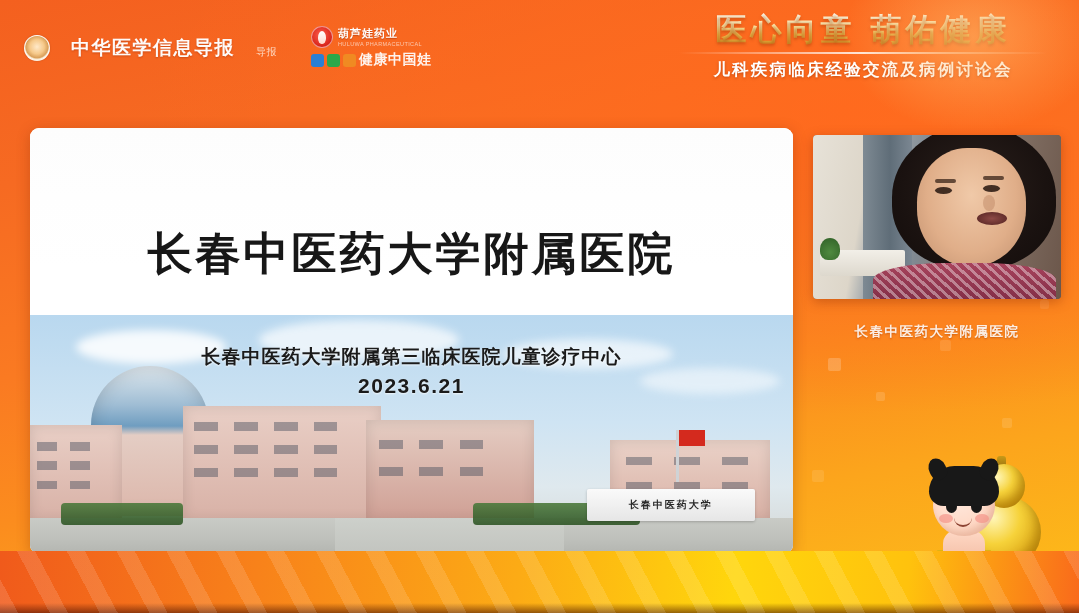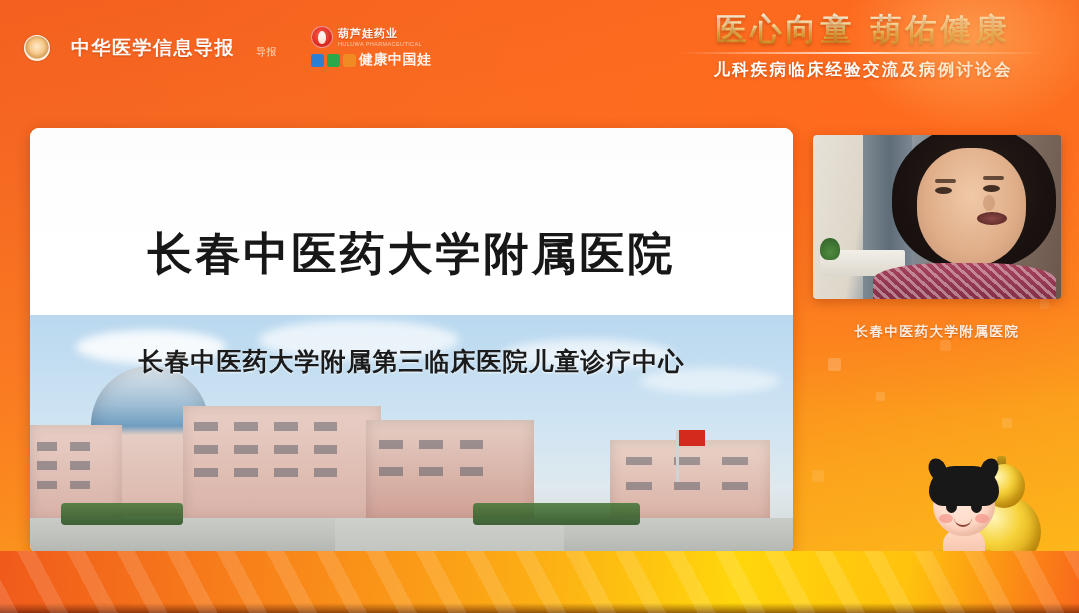--- a/index.html
+++ b/index.html
@@ -132,21 +132,21 @@
   .redsign span { font-size:10px; font-weight:700; color:#c0201a; letter-spacing:1px; }
   .flag { position:absolute; right:15%; bottom:30%; width:3px; height:52px; background:#cfd3d6; }
   .flag::after{ content:""; position:absolute; left:3px; top:0; width:26px; height:16px; background:#d42a1e; }
 
   .slide-caption {
     position:absolute; left:0; top:216px; width:100%; text-align:center;
     color:#1b1b1b; line-height:1.42; letter-spacing:1px; font-weight:800;
     text-shadow:0 1px 2px rgba(255,255,255,.75);
   }
   .cap1 { font-size:19px; }
-  .cap2 { font-size:25px; }
+  .cap2 { font-size:19px; }
   .cap3 { font-size:19px; }
   .cap4 { font-size:21px; letter-spacing:1.5px; }
 
   
   .video-wrap {
     position:absolute; left:813px; top:135px; width:248px; height:164px;
     border-radius:4px; overflow:hidden; box-shadow:0 3px 12px rgba(120,35,0,.35);
     background:#6d5a4e;
   }
   .vid-bg { position:absolute; inset:0;
@@ -357,24 +357,28 @@
         <div class="win" style="left:70%;top:52%;width:16%;height:10%;"></div>
       </div>
 
       <div class="flag"></div>
       <div class="ground"></div>
       <div class="road"></div>
       <div class="hedge" style="left:58%;width:22%;"></div>
       <div class="hedge" style="left:4%;width:16%;"></div>
 
 
+      <div class="signwall">
+        <span>长春中医药大学</span>
+      </div>
     </div>
 
     <div class="slide-caption">
       <div class="cap2">长春中医药大学附属第三临床医院儿童诊疗中心</div>
+      <div class="cap4">2023.6.21</div>
     </div>
   </div>
 
   <div class="video-wrap">
     <div class="vid-bg"></div>
     <div class="curtain"></div>
     <div class="shelf"></div>
     <div class="plant"></div>
     <div class="hair"></div>
     <div class="face">

